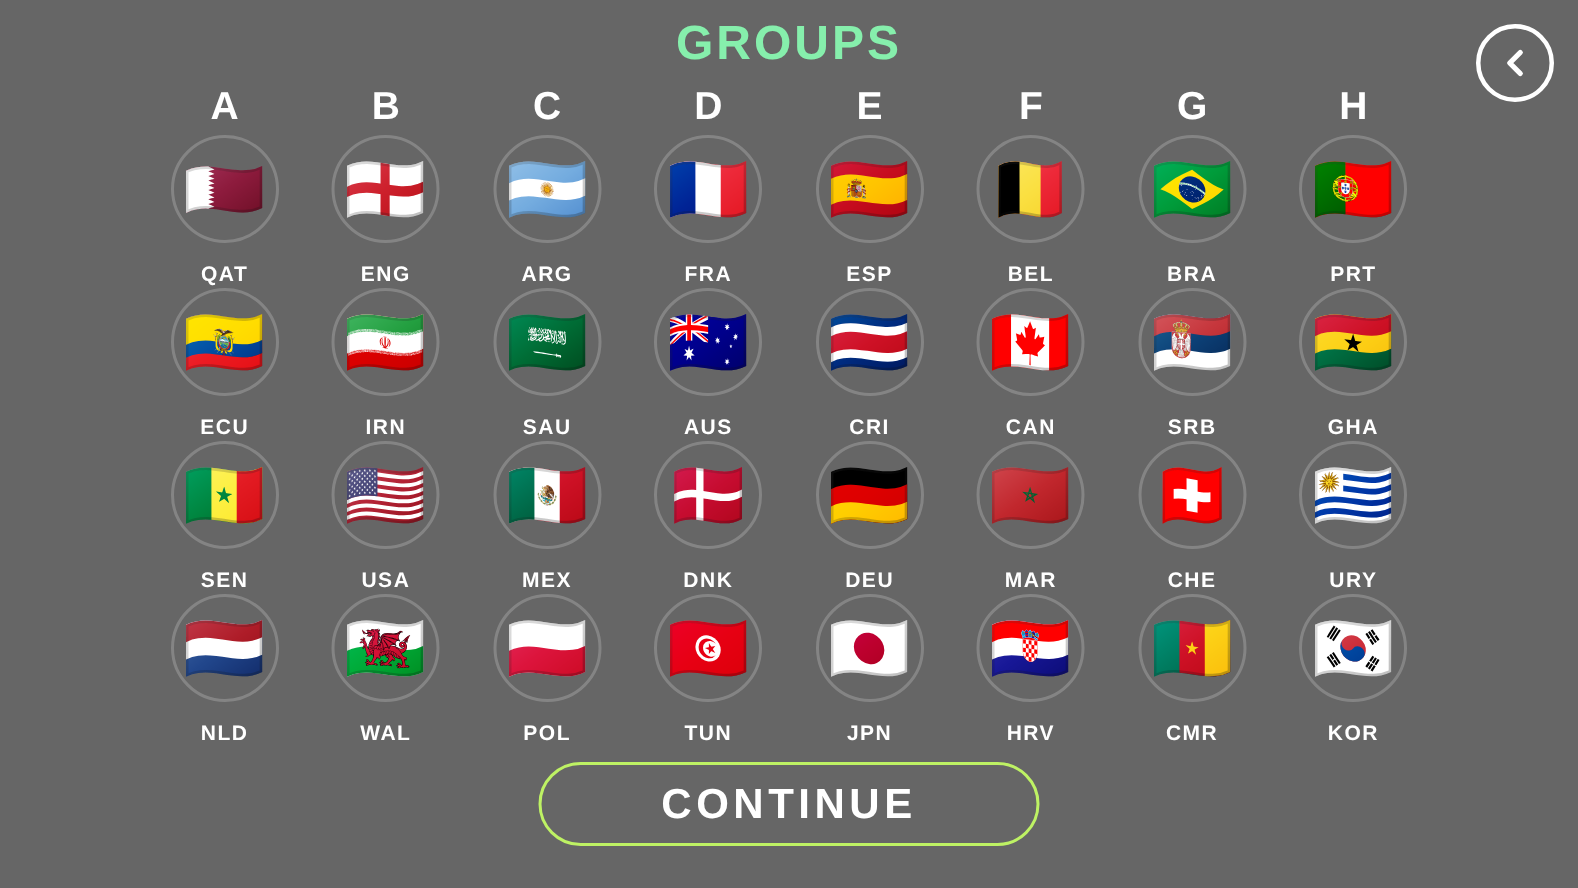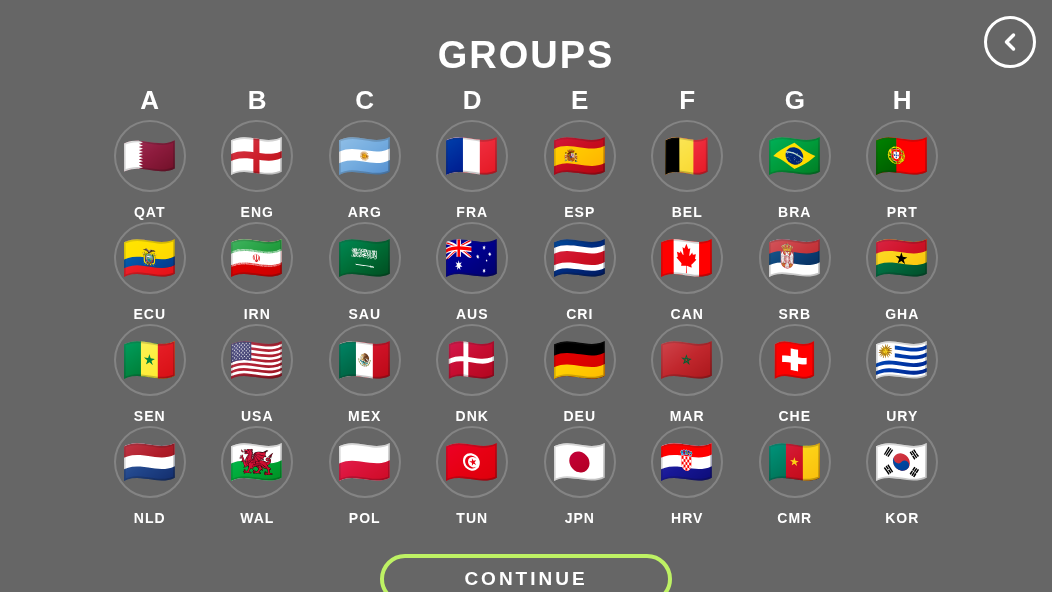--- a/index.html
+++ b/index.html
@@ -8,24 +8,24 @@
       height: 592px;
       background-color: #666666;
       font-family: Arial Black, Arial, sans-serif;
       display: flex;
       flex-direction: column;
       align-items: center;
       position: relative;
       overflow: hidden;
     }
     .title {
-      color: #ffffff;
-      font-size: 38px;
-      font-weight: 900;
-      margin-top: 34px;
+      color: #86efac;
+      font-size: 32px;
+      font-weight: 900;
+      margin-top: 10px;
       letter-spacing: 2px;
     }
     .groups-container {
       display: flex;
       flex-direction: column;
       align-items: center;
       margin-top: 8px;
       width: 100%;
     }
     .group-headers {
@@ -72,27 +72,27 @@
       flex-shrink: 0;
     }
     .team-label {
       color: white;
       font-size: 14px;
       font-weight: 900;
       margin-top: 12px;
       letter-spacing: 1px;
     }
     .continue-btn {
-      margin-top: 26px;
+      margin-top: 10px;
       background: transparent;
-      border: 4px solid #bef264;
+      border: 2px solid #bef264;
       border-radius: 40px;
       padding: 10px 80px;
       color: white;
-      font-size: 19px;
+      font-size: 28px;
       font-weight: 900;
       letter-spacing: 3px;
       cursor: pointer;
     }
     .back-btn {
       position: absolute;
       top: 16px;
       right: 16px;
       width: 52px;
       height: 52px;

